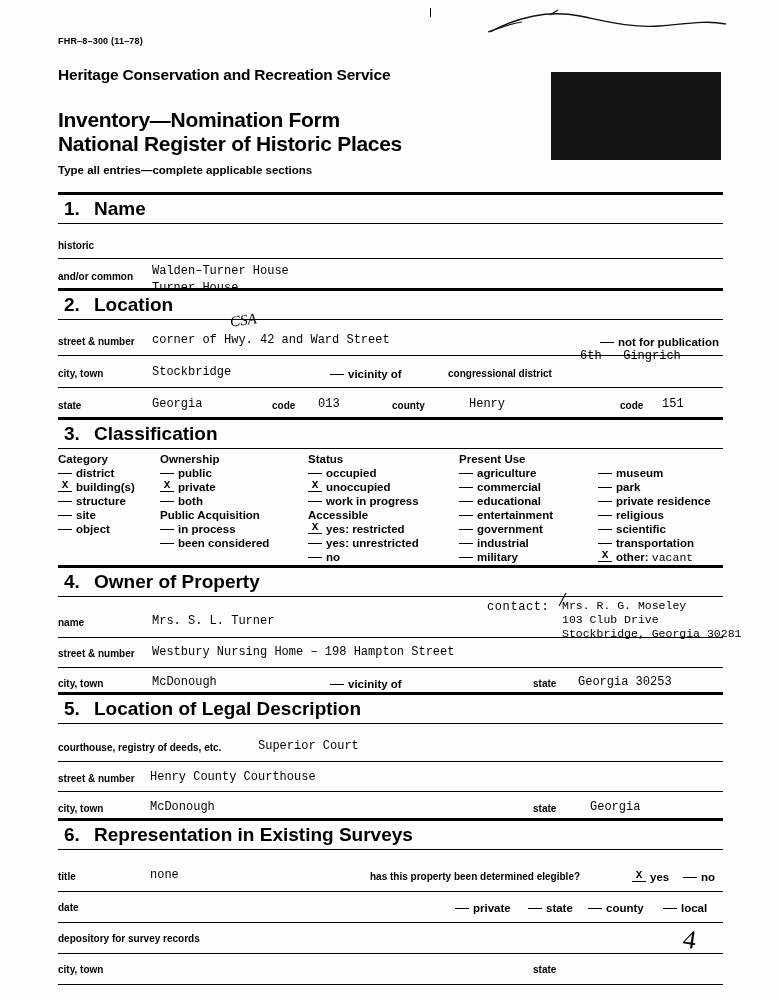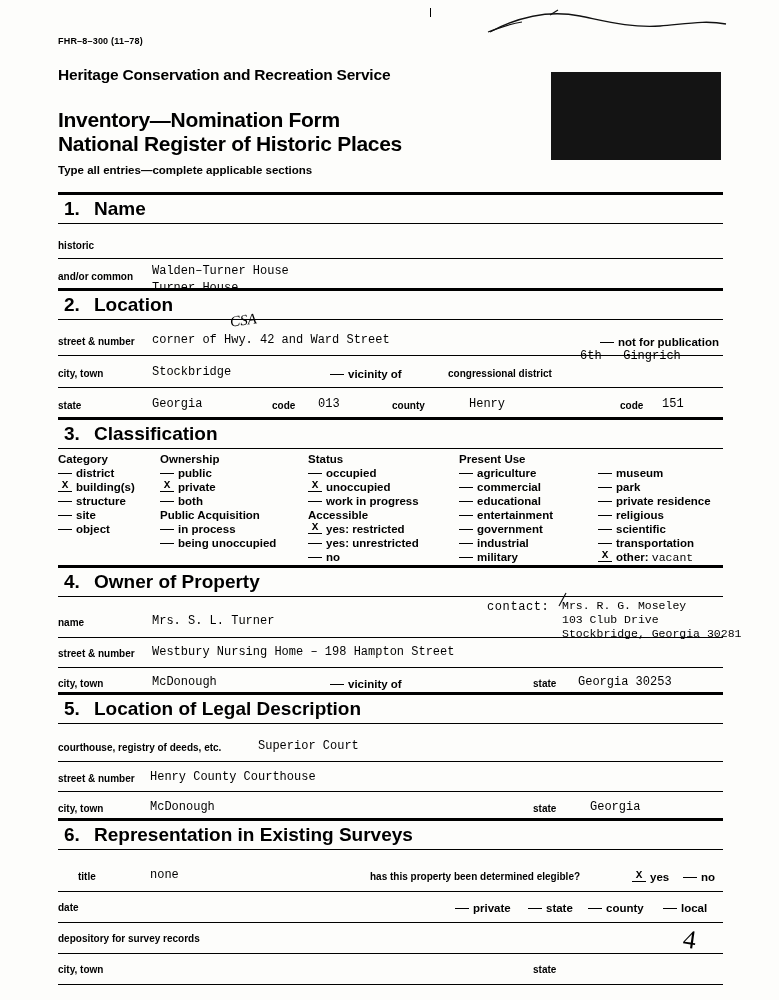--- a/index.html
+++ b/index.html
@@ -290,21 +290,21 @@
     <span class="mark">X</span><span class="txt">private</span>
   </div>
   <div class="citem" style="left:160px; top:495px;">
     <span class="mark"></span><span class="txt">both</span>
   </div>
   <div class="colhead" style="left:160px; top:509px;">Public Acquisition</div>
   <div class="citem" style="left:160px; top:523px;">
     <span class="mark"></span><span class="txt">in process</span>
   </div>
   <div class="citem" style="left:160px; top:537px;">
-    <span class="mark"></span><span class="txt">being unoccupied</span>
+    <span class="mark"></span><span class="txt">been considered</span>
   </div>
 
   <div class="colhead" style="left:308px; top:453px;">Status</div>
   <div class="citem" style="left:308px; top:467px;">
     <span class="mark"></span><span class="txt">occupied</span>
   </div>
   <div class="citem" style="left:308px; top:481px;">
     <span class="mark">X</span><span class="txt">unoccupied</span>
   </div>
   <div class="citem" style="left:308px; top:495px;">
@@ -413,21 +413,21 @@
   <div class="lbl" style="left:58px; top:803px;">city, town</div>
   <div class="val" style="left:150px; top:800px;">McDonough</div>
   <div class="lbl" style="left:533px; top:803px;">state</div>
   <div class="val" style="left:590px; top:800px;">Georgia</div>
 
   <div class="secbar" style="top:818px;">
     <span class="num">6.</span>
     <span class="nm">Representation in Existing Surveys</span>
   </div>
 
-  <div class="lbl" style="left:58px; top:871px;margin-left:20px;">title</div>
+  <div class="lbl" style="left:58px; top:871px;">title</div>
   <div class="val" style="left:150px; top:868px;">none</div>
   <div class="lbl" style="left:370px; top:871px;">has this property been determined elegible?</div>
   <div class="citem" style="left:632px; top:871px;">
     <span class="mark">X</span><span class="txt">yes</span>
   </div>
   <div class="citem" style="left:683px; top:871px;">
     <span class="dash"></span><span class="txt">no</span>
   </div>
   <div class="rule" style="top:891px;"></div>
 

